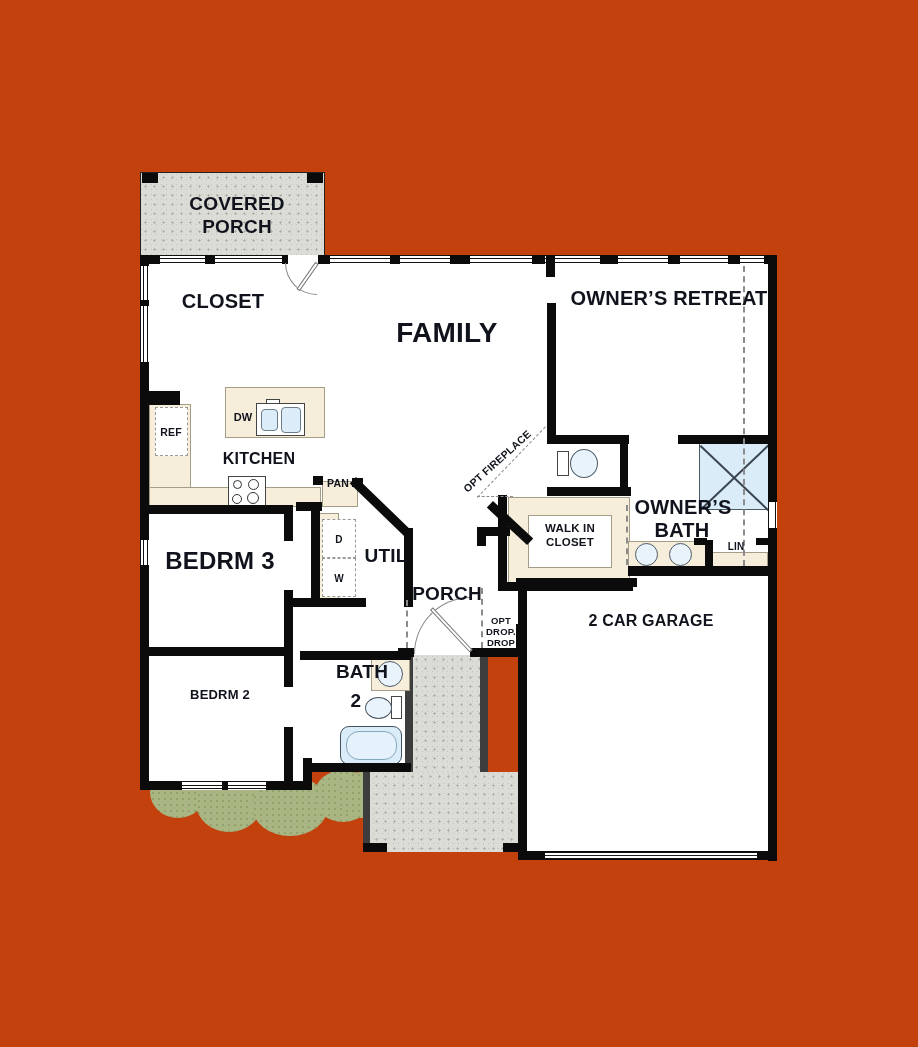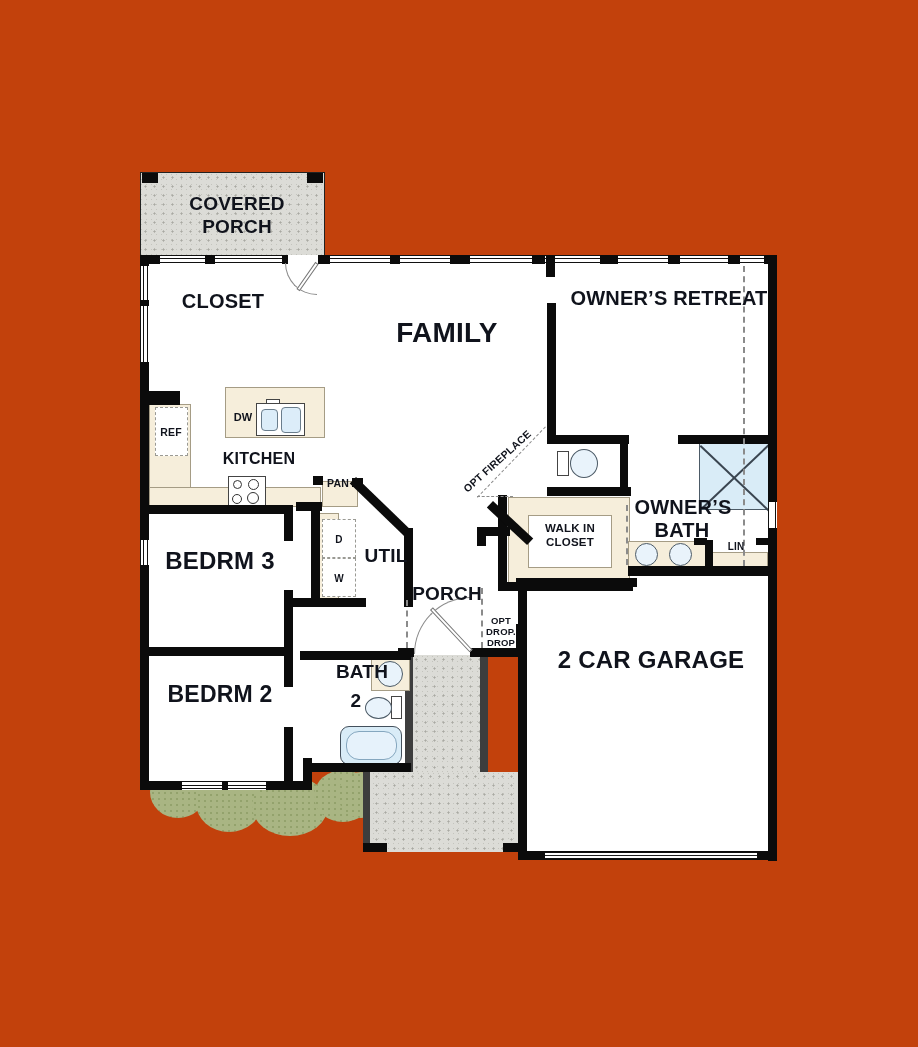--- a/index.html
+++ b/index.html
@@ -179,30 +179,30 @@
   <div class="arc" style="left:414px;top:597px;width:57px;height:57px;border-top:1.4px solid #8a8a8a;border-left:1.4px solid #8a8a8a;border-radius:100% 0 0 0"></div>
   <div style="left:413px;top:649px;width:58px;height:4px;background:#fff;border:1px solid #777;transform-origin:100% 50%;transform:rotate(47deg)"></div>
 
   <div class="lbl" style="left:237px;top:204px;font-size:19px">COVERED</div>
   <div class="lbl" style="left:237px;top:227px;font-size:19px">PORCH</div>
   <div class="lbl" style="left:223px;top:301px;font-size:20px">CLOSET</div>
   <div class="lbl" style="left:447px;top:333px;font-size:28px">FAMILY</div>
   <div class="lbl" style="left:669px;top:298px;font-size:20px">OWNER’S RETREAT</div>
   <div class="lbl" style="left:259px;top:459px;font-size:16px">KITCHEN</div>
   <div class="lbl" style="left:220px;top:561px;font-size:24px">BEDRM 3</div>
-  <div class="lbl" style="left:220px;top:694px;font-size:23px">BEDRM 2</div>
+  <div class="lbl" style="left:220px;top:694px;font-size:13px">BEDRM 2</div>
   <div class="lbl" style="left:386px;top:556px;font-size:19px">UTIL</div>
   <div class="lbl" style="left:447px;top:594px;font-size:19px">PORCH</div>
   <div class="lbl" style="left:362px;top:672px;font-size:19px">BATH</div>
   <div class="lbl" style="left:356px;top:701px;font-size:19px">2</div>
   <div class="lbl" style="left:570px;top:528px;font-size:11.5px">WALK IN</div>
   <div class="lbl" style="left:570px;top:542px;font-size:11.5px">CLOSET</div>
   <div class="lbl" style="left:683px;top:507px;font-size:20px">OWNER’S</div>
   <div class="lbl" style="left:682px;top:530px;font-size:20px">BATH</div>
-  <div class="lbl" style="left:651px;top:660px;font-size:24px">2 CAR GARAGE</div>
+  <div class="lbl" style="left:651px;top:621px;font-size:16px">2 CAR GARAGE</div>
 
   <div class="lbl" style="left:171px;top:432px;font-size:10.5px">REF</div>
   <div class="lbl" style="left:243px;top:417px;font-size:11px">DW</div>
   <div class="lbl" style="left:338px;top:483px;font-size:10.5px">PAN</div>
   <div class="lbl" style="left:339px;top:539px;font-size:10px">D</div>
   <div class="lbl" style="left:339px;top:578px;font-size:10px">W</div>
   <div class="lbl" style="left:736px;top:546px;font-size:10px">LIN</div>
   <div class="lbl" style="left:497px;top:461px;font-size:10.5px;transform:translate(-50%,-50%) rotate(-42deg)">OPT FIREPLACE</div>
   <div class="lbl" style="left:501px;top:620px;font-size:9.5px">OPT</div>
   <div class="lbl" style="left:501px;top:631px;font-size:9.5px">DROP.</div>

